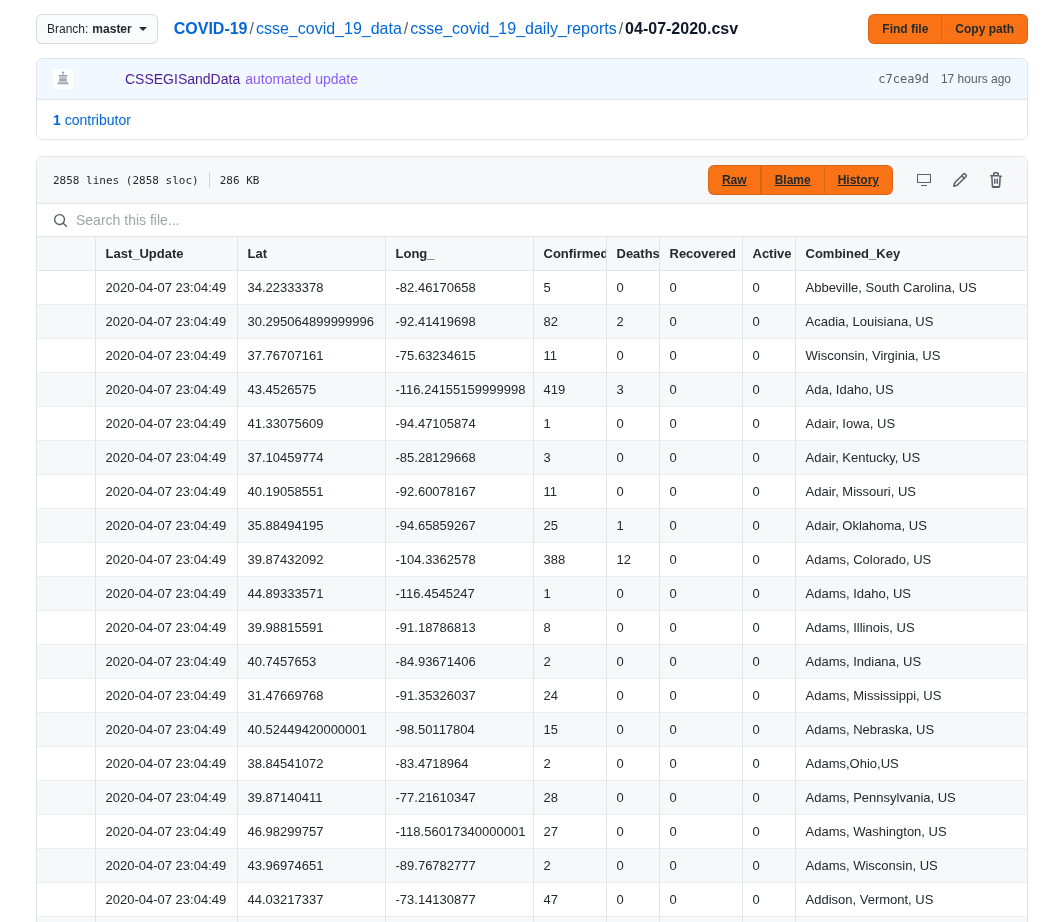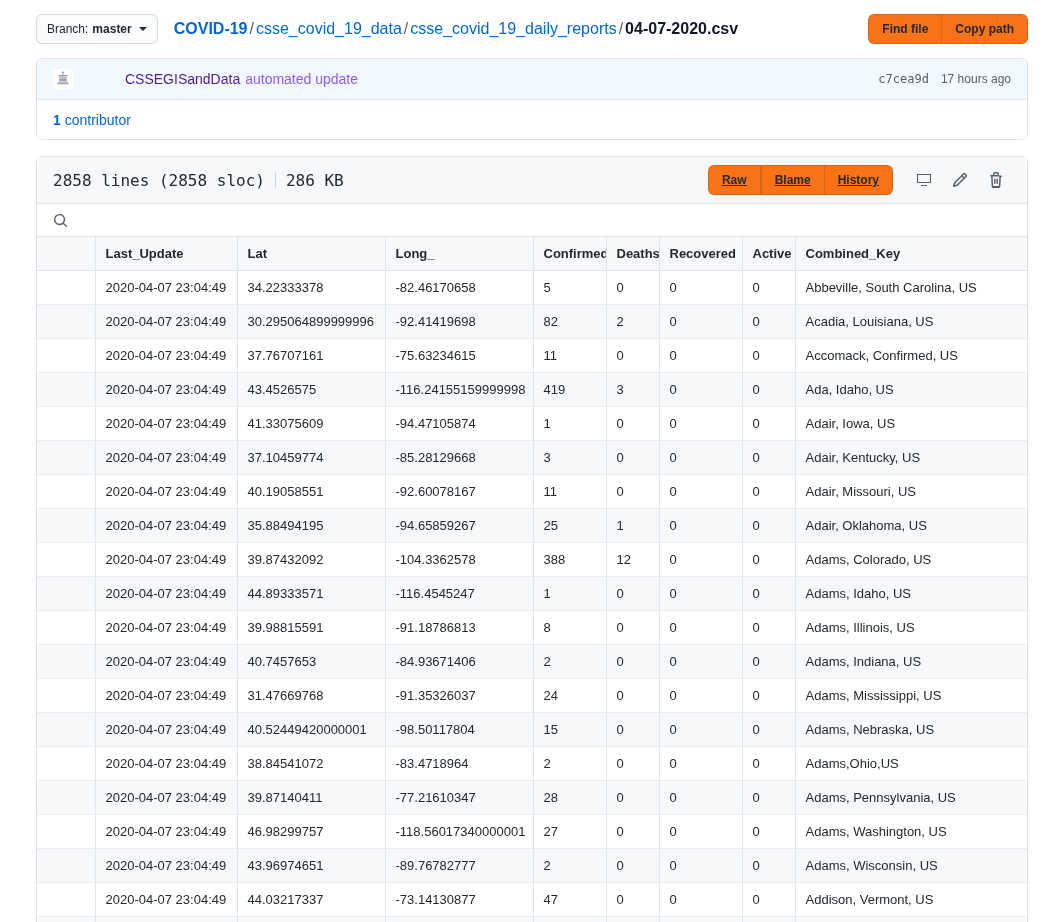--- a/index.html
+++ b/index.html
@@ -138,21 +138,21 @@
   .file-header {
     display: flex;
     align-items: center;
     background: #f6f8fa;
     padding: 8px 16px;
     border-bottom: 1px solid #e1e4e8;
     min-height: 43px;
   }
   .file-info {
     font-family: "DejaVu Sans Mono", "Liberation Mono", monospace;
-    font-size: 16px;
+    font-size: 11px;
     color: #24292e;
     display: flex;
     align-items: center;
     gap: 0;
   }
   .file-info .divider {
     display: inline-block;
     width: 1px;
     height: 16px;
     background: #d1d5da;
@@ -323,20 +323,21 @@
         </span>
       </div>
     </div>
 
     <div class="file-search">
       <span class="search-icon">
         <svg width="15" height="15" viewBox="0 0 16 16" fill="currentColor" aria-hidden="true">
           <path d="M10.68 11.74a6 6 0 0 1-7.922-8.982 6 6 0 0 1 8.982 7.922l3.04 3.04a.75.75 0 1 1-1.06 1.06l-3.04-3.04zM11.5 7a4.5 4.5 0 1 0-9 0 4.5 4.5 0 0 0 9 0z"></path>
         </svg>
       </span>
+      <input type="text" placeholder="Search this file..." style="">
     </div>
 
     <div class="csv-wrap">
       <table class="csv">
         <thead>
           <tr>
             <th class="c-blank"></th>
             <th class="c-update">Last_Update</th>
             <th class="c-lat">Lat</th>
             <th class="c-long">Long_</th>
@@ -372,21 +373,21 @@
             </tr>
             <tr>
               <td class="c-blank"></td>
               <td class="c-update">2020-04-07 23:04:49</td>
               <td class="c-lat">37.76707161</td>
               <td class="c-long">-75.63234615</td>
               <td class="c-conf">11</td>
               <td class="c-death">0</td>
               <td class="c-recov">0</td>
               <td class="c-active">0</td>
-              <td class="c-key">Accomack, Confirmed, US</td>
+              <td class="c-key">Wisconsin, Virginia, US</td>
             </tr>
             <tr>
               <td class="c-blank"></td>
               <td class="c-update">2020-04-07 23:04:49</td>
               <td class="c-lat">43.4526575</td>
               <td class="c-long">-116.24155159999998</td>
               <td class="c-conf">419</td>
               <td class="c-death">3</td>
               <td class="c-recov">0</td>
               <td class="c-active">0</td>

